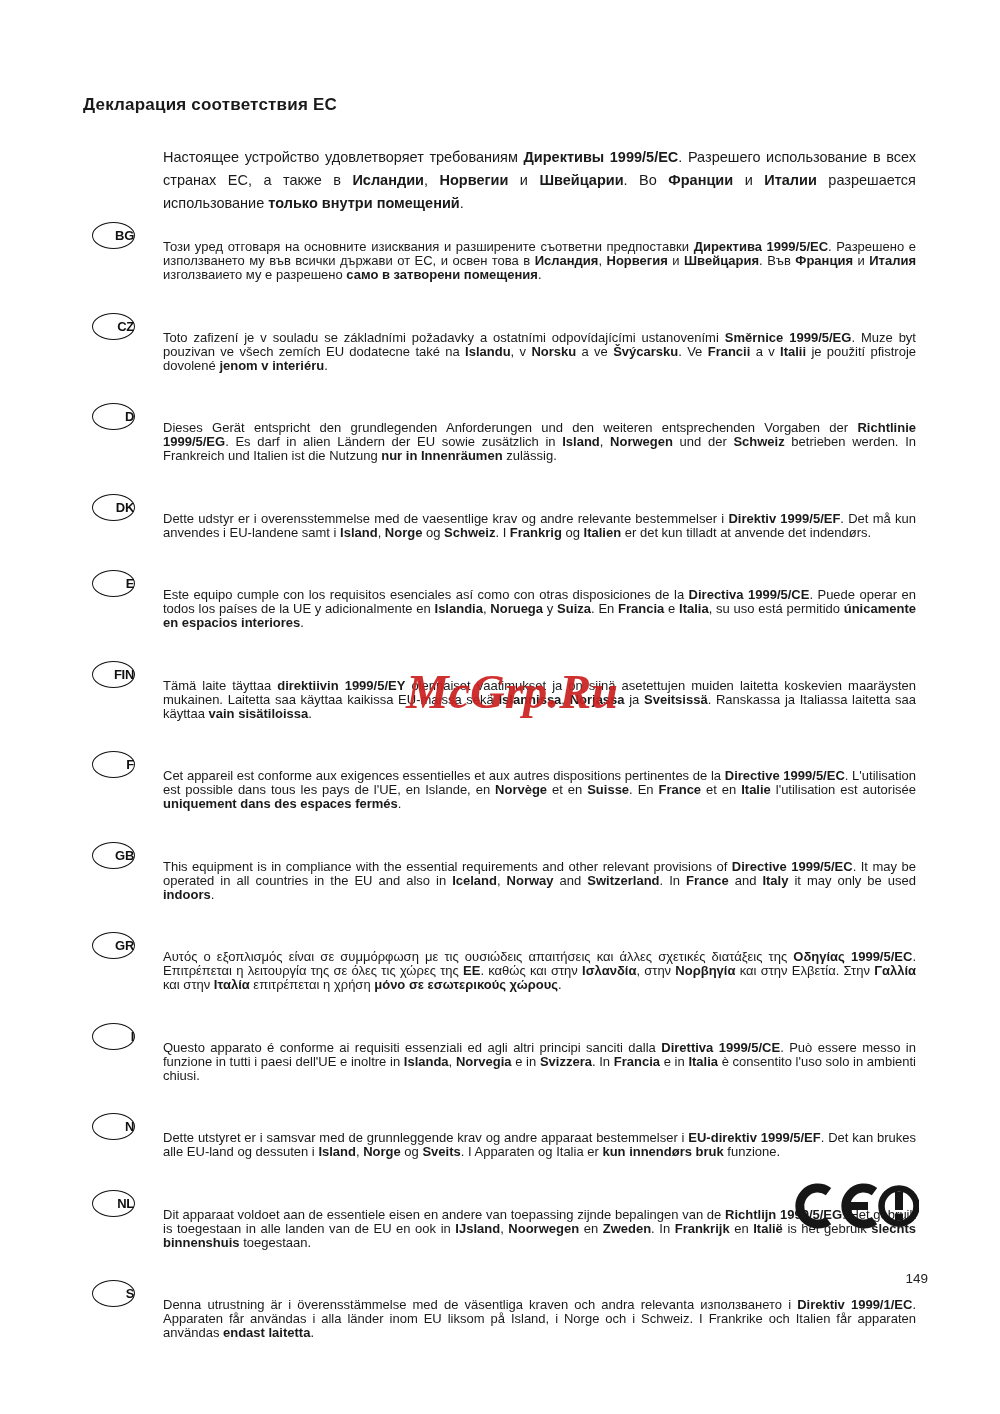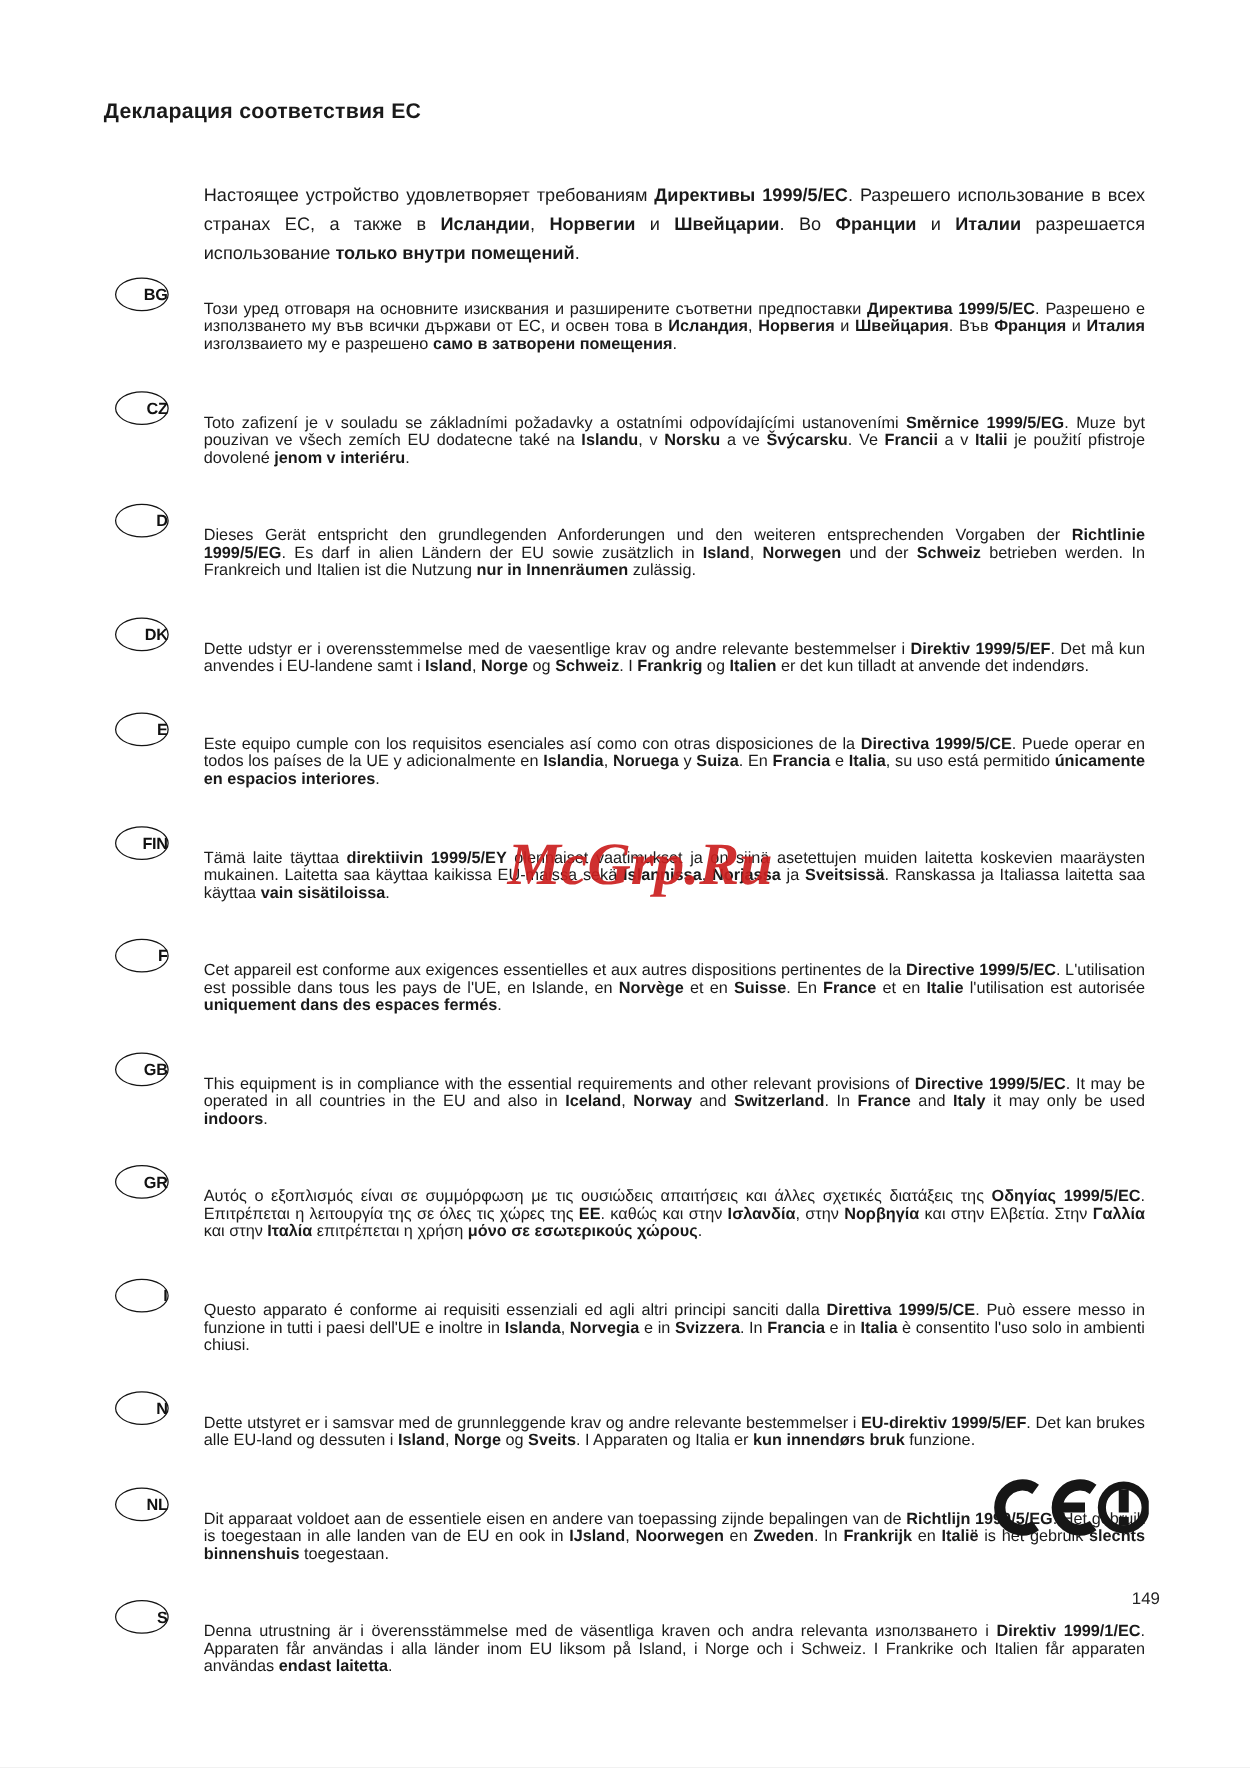--- a/index.html
+++ b/index.html
@@ -7,21 +7,21 @@
     position:relative;
     width:1000px; height:1414px;
     margin:0 auto;
     background:#ffffff;
     color:#1a1a1a;
     font-family:"Liberation Sans", sans-serif;
     overflow:hidden;
   }
   .doc-title {
     position:absolute;
-    left:83px; top:68px;
+    left:83px; top:84px;
     font-size:17px;
     font-weight:700;
     letter-spacing:0.2px;
   }
   .content {
     position:absolute;
     left:83px; top:146px;
     width:833px;
   }
   .intro {
@@ -191,21 +191,21 @@
           </div>
           <p class="decl-text"><span>Questo apparato é conforme ai requisiti essenziali ed agli altri principi sanciti dalla </span><b>Direttiva 1999/5/CE</b><span>. Può essere messo in funzione in tutti i paesi dell'UE e inoltre in </span><b>Islanda</b><span>, </span><b>Norvegia</b><span> e in </span><b>Svizzera</b><span>. In </span><b>Francia</b><span> e in </span><b>Italia</b><span> è consentito l'uso solo in ambienti chiusi.</span></p>
         </div>
 
         <div class="decl-row">
           <div class="badge-col">
             <div class="country-badge">
               <span>N</span>
             </div>
           </div>
-          <p class="decl-text"><span>Dette utstyret er i samsvar med de grunnleggende krav og andre relevante bestemmelser i </span><b>EU-direktiv 1999/5/EF</b><span>. Det kan brukes alle EU-land og dessuten i </span><b>Island</b><span>, </span><b>Norge</b><span> og </span><b>Sveits</b><span>. I Apparaten og Italia er </span><b>kun innendørs bruk</b><span> funzione.</span></p>
+          <p class="decl-text"><span>Dette utstyret er i samsvar med de grunnleggende krav og andre apparaat bestemmelser i </span><b>EU-direktiv 1999/5/EF</b><span>. Det kan brukes alle EU-land og dessuten i </span><b>Island</b><span>, </span><b>Norge</b><span> og </span><b>Sveits</b><span>. I Apparaten og Italia er </span><b>kun innendørs bruk</b><span> funzione.</span></p>
         </div>
 
         <div class="decl-row">
           <div class="badge-col">
             <div class="country-badge">
               <span>NL</span>
             </div>
           </div>
           <p class="decl-text"><span>Dit apparaat voldoet aan de essentiele eisen en andere van toepassing zijnde bepalingen van de </span><b>Richtlijn 1999/5/EG</b><span>. Het gebruik is toegestaan in alle landen van de EU en ook in </span><b>IJsland</b><span>, </span><b>Noorwegen</b><span> en </span><b>Zweden</b><span>. In </span><b>Frankrijk</b><span> en </span><b>Italië</b><span> is het gebruik </span><b>slechts binnenshuis</b><span> toegestaan.</span></p>
         </div>

